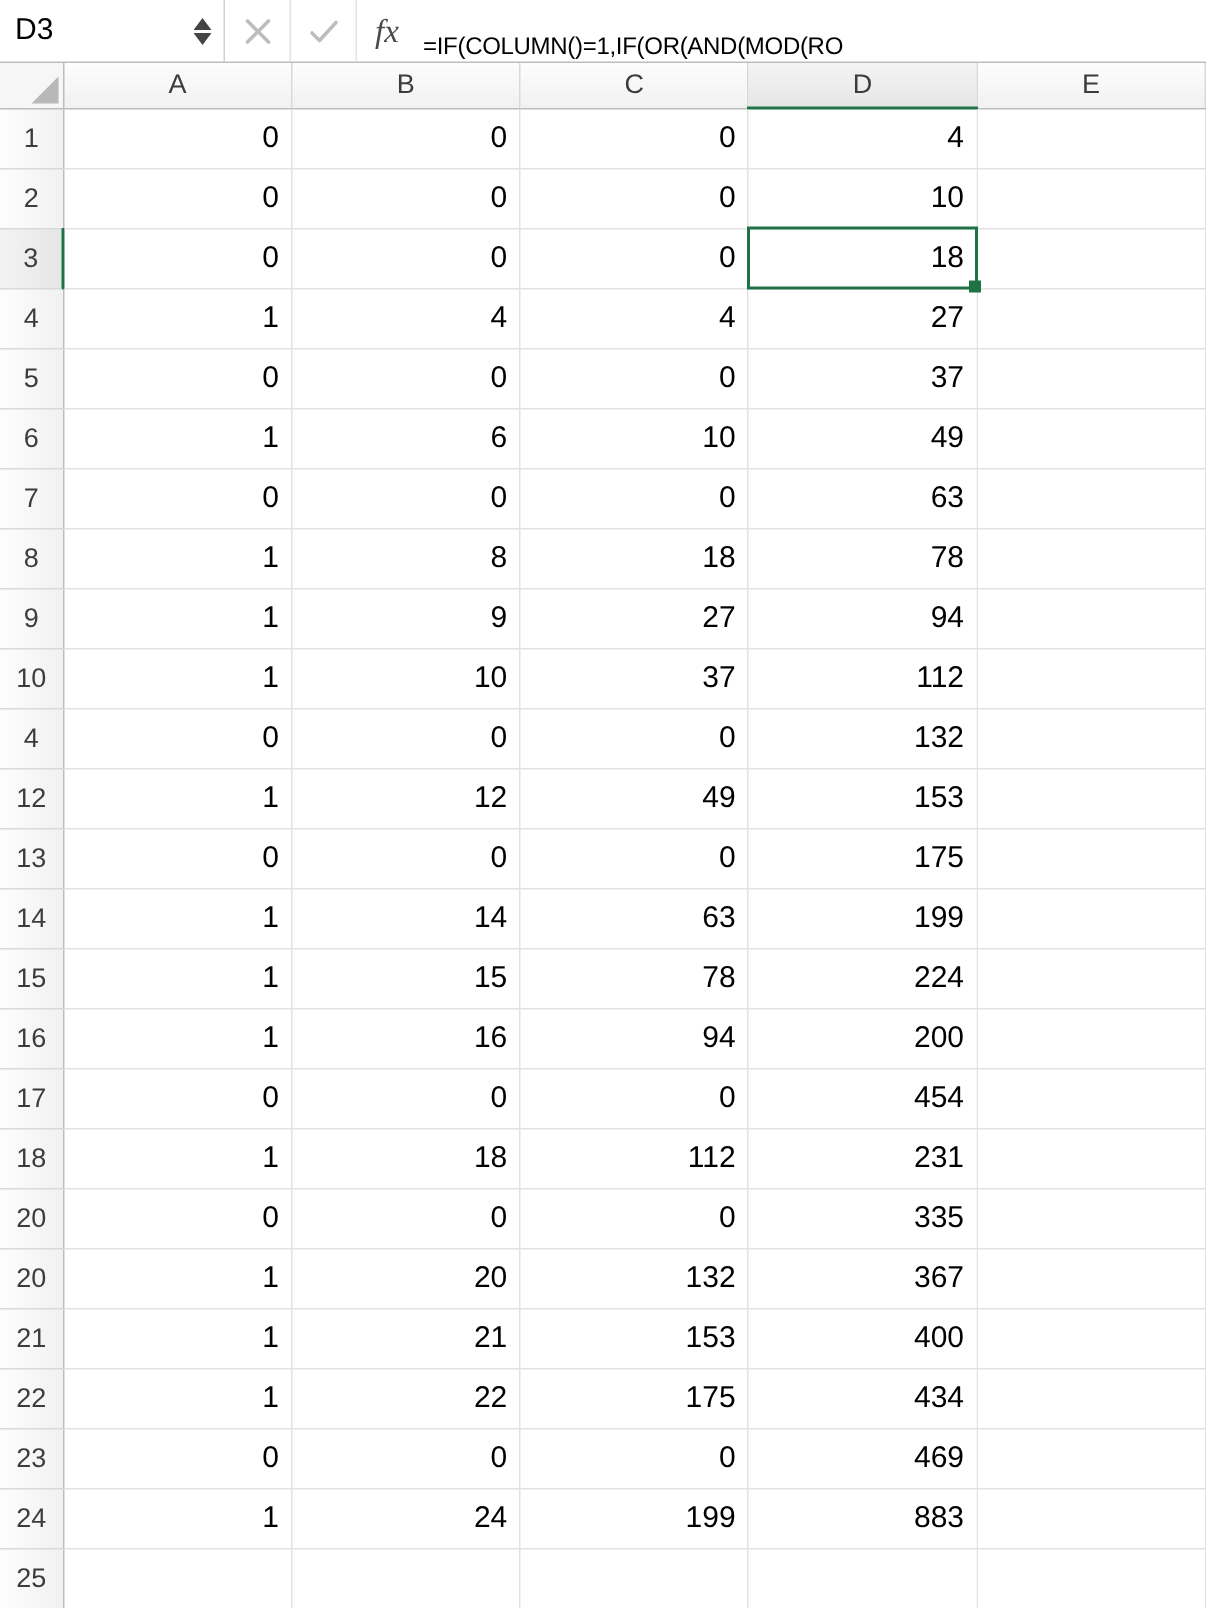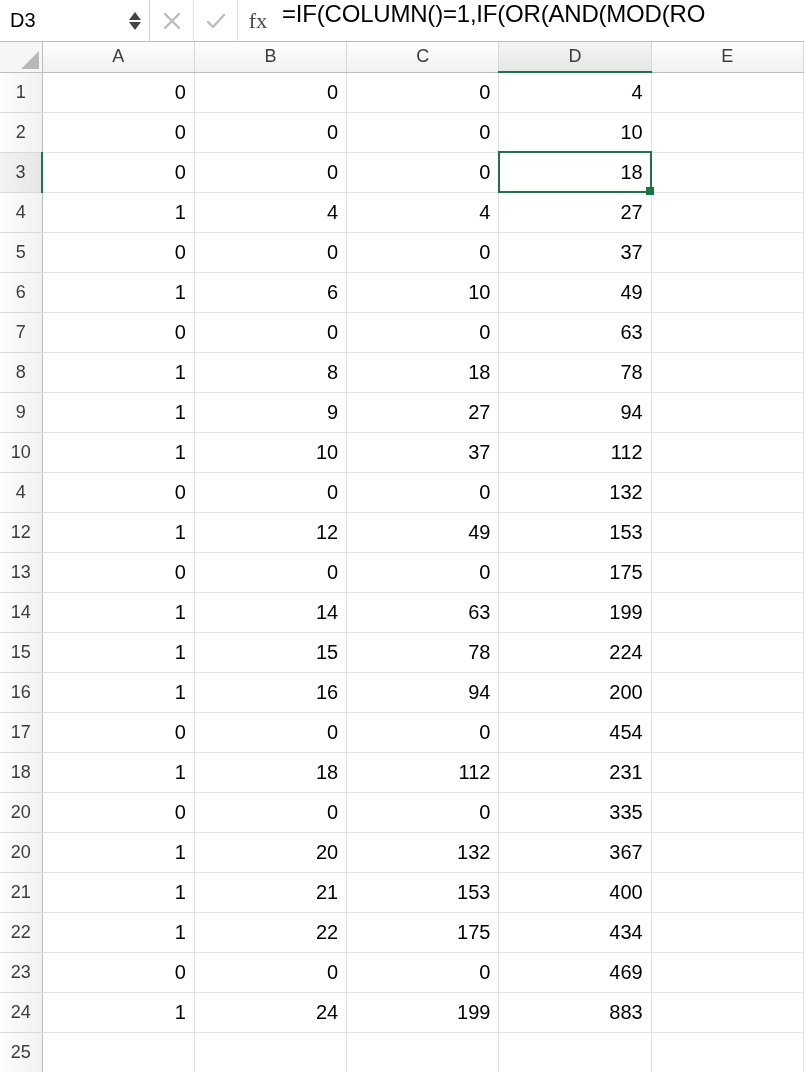--- a/index.html
+++ b/index.html
@@ -47,29 +47,30 @@
     align-items: center;
     justify-content: center;
   }
   .fb-divider { border-right: 1px solid #e2e2e2; }
 
   .fx-label {
     display: flex;
     align-items: center;
     justify-content: center;
     width: 40px;
+    font-style: italic;
     font-family: "Times New Roman", serif;
     font-size: 22px;
     color: #4a4a4a;
   }
   .formula-text {
     flex: 1;
     display: flex;
-    align-items: flex-start;
-    font-size: 24px;
+    align-items: flex-end;
+    font-size: 16px;
     white-space: nowrap;
     overflow: hidden;
     padding-left: 4px;
     letter-spacing: -0.2px;
   }
 
   
   .sheet {
     width: 100%;
     height: calc(100% - 42px);

